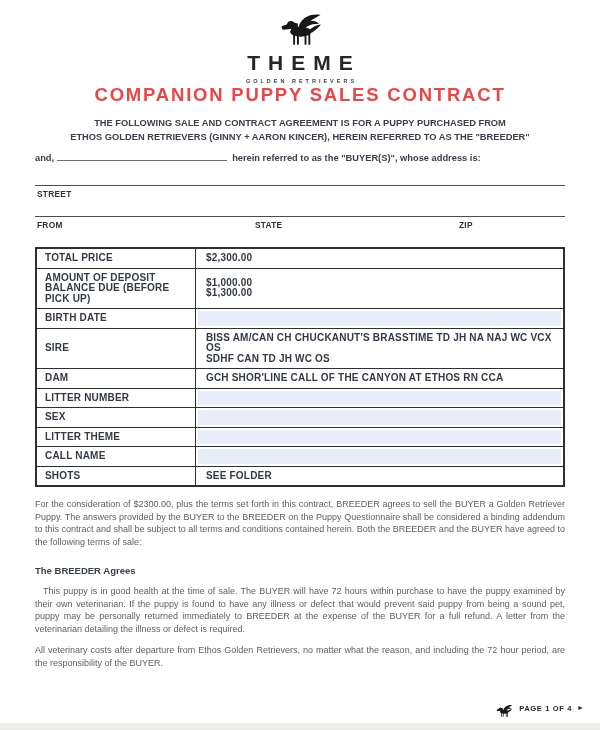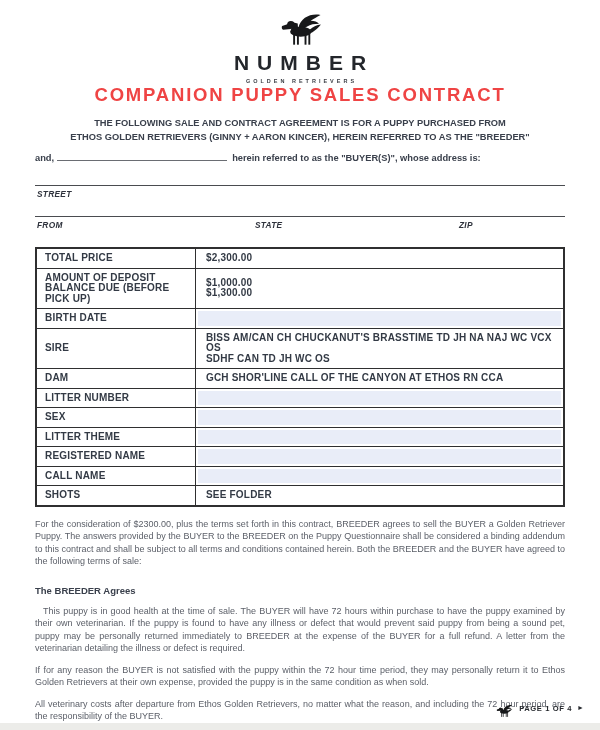--- a/index.html
+++ b/index.html
@@ -22,21 +22,21 @@
   .intro { text-align:center; font-size:9.3px; font-weight:bold; color:#3a404c;
            margin-top:11px; line-height:13.5px; }
   .and-line { margin-top:8px; font-size:9.3px; font-weight:bold; color:#3a404c; }
   .blank-line { display:inline-block; width:170px; border-bottom:1.5px solid #6a6d73;
                 height:9px; margin:0 5px 0 3px; }
 
   
   .addr-rule { border-top:1.7px solid #4a4c50; margin-top:22px; }
   .addr-rule.second { margin-top:15px; }
   .addr-labels { position:relative; height:12px; margin-top:3px; font-size:8.3px;
-                 font-weight:bold; color:#2e323c; letter-spacing:0.3px;font-style:italic; }
+                 font-weight:bold; color:#2e323c; letter-spacing:0.3px; }
   .addr-labels span { position:absolute; top:0; }
   .lbl-street { left:2px; } .lbl-city { left:2px; }
   .lbl-state { left:41.5%; } .lbl-zip { left:80%; }
 
   
   table.contract { width:100%; border-collapse:collapse; table-layout:fixed;
                    margin-top:15px; border:2px solid #2f2f30; }
   table.contract td { border:1px solid #2f2f30; vertical-align:middle;
                       font-size:10px; font-weight:bold; color:#333a45;
                       padding:4px 8px; line-height:10.5px; letter-spacing:0.2px; }
@@ -74,21 +74,21 @@
     </g>
   </symbol>
 </svg>
 
 <div class="page">
 
   <div class="logo-block">
     <svg width="54" height="38">
       <use href="#winged-dog" width="54" height="38"></use>
     </svg>
-    <div class="brand">NUMBER</div>
+    <div class="brand">THEME</div>
     <div class="brand-sub">GOLDEN RETRIEVERS</div>
   </div>
 
   <div class="doc-title">COMPANION PUPPY SALES CONTRACT</div>
 
   <div class="intro">
     <div>THE FOLLOWING SALE AND CONTRACT AGREEMENT IS FOR A PUPPY PURCHASED FROM</div>
     <div>ETHOS GOLDEN RETRIEVERS (GINNY + AARON KINCER), HEREIN REFERRED TO AS THE "BREEDER"</div>
   </div>
 
@@ -168,47 +168,40 @@
       <td class="val blank">&nbsp;</td>
     </tr>
         <tr>
       <td class="lab">
             <div>LITTER THEME</div>
           </td>
       <td class="val blank">&nbsp;</td>
     </tr>
         <tr>
       <td class="lab">
-            <div>REGISTERED NAME</div>
-          </td>
-      <td class="val blank">&nbsp;</td>
-    </tr>
-        <tr>
-      <td class="lab">
             <div>CALL NAME</div>
           </td>
       <td class="val blank">&nbsp;</td>
     </tr>
         <tr>
       <td class="lab">
             <div>SHOTS</div>
           </td>
       <td class="val">
             <div>SEE FOLDER</div>
           </td>
     </tr>
       </tbody>
   </table>
 
   <p class="body-text consideration">For the consideration of $2300.00, plus the terms set forth in this contract, BREEDER agrees to sell the BUYER a Golden Retriever Puppy.  The answers provided by the BUYER to the BREEDER on the Puppy Questionnaire shall be considered a binding addendum to this contract and shall be subject to all terms and conditions contained herein. Both the BREEDER and the BUYER have agreed to the following terms of sale:</p>
 
   <div class="section-head">The BREEDER Agrees</div>
 
   <p class="body-text agrees-p indent">This puppy is in good health at the time of sale.  The BUYER will have 72 hours within purchase to have the puppy examined by their own veterinarian.  If the puppy is found to have any illness or defect that would prevent said puppy from being a sound pet, puppy may be personally returned immediately to BREEDER at the expense of the BUYER for a full refund.  A letter from the veterinarian detailing the illness or defect is required.</p>
-  <p class="body-text agrees-p">If for any reason the BUYER is not satisfied with the puppy within the 72 hour time period, they may personally return it to Ethos Golden Retrievers at their own expense, provided the puppy is in the same condition as when sold.</p>
   <p class="body-text agrees-p">All veterinary costs after departure from Ethos Golden Retrievers, no matter what the reason, and including the 72 hour period, are the responsibility of the BUYER.</p>
 
   <div class="footer">
     <svg width="20" height="15">
       <use href="#winged-dog" width="20" height="15"></use>
     </svg>
     <span class="pg">PAGE 1 OF 4</span>
     <span class="arrow">►</span>
   </div>
 

